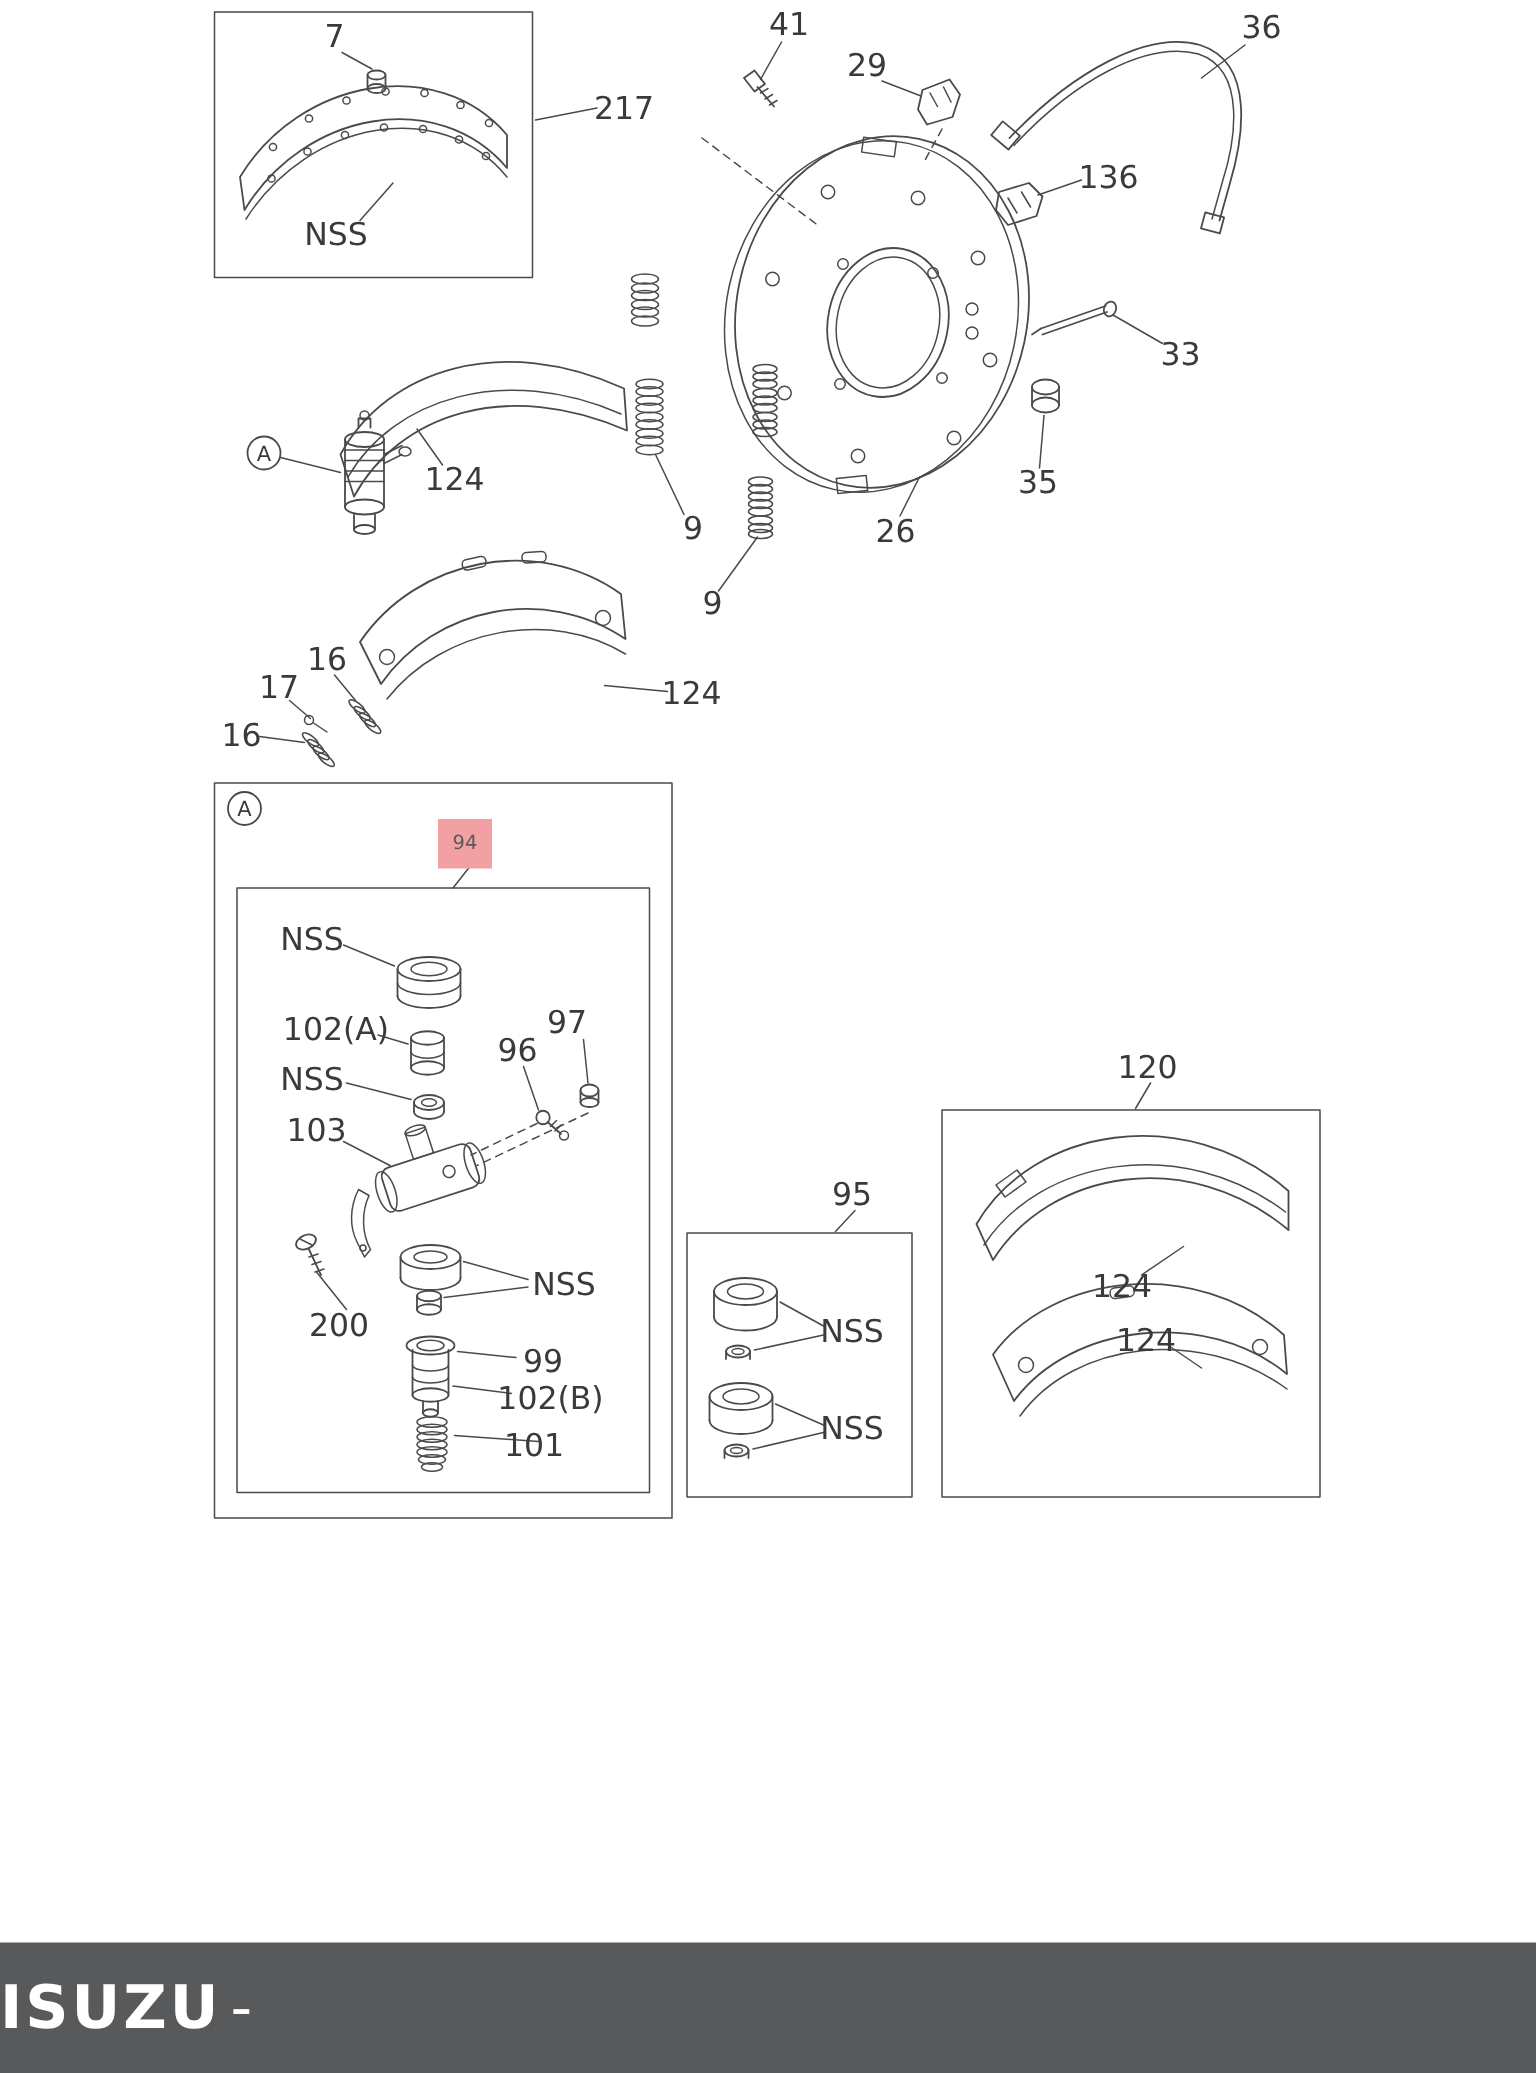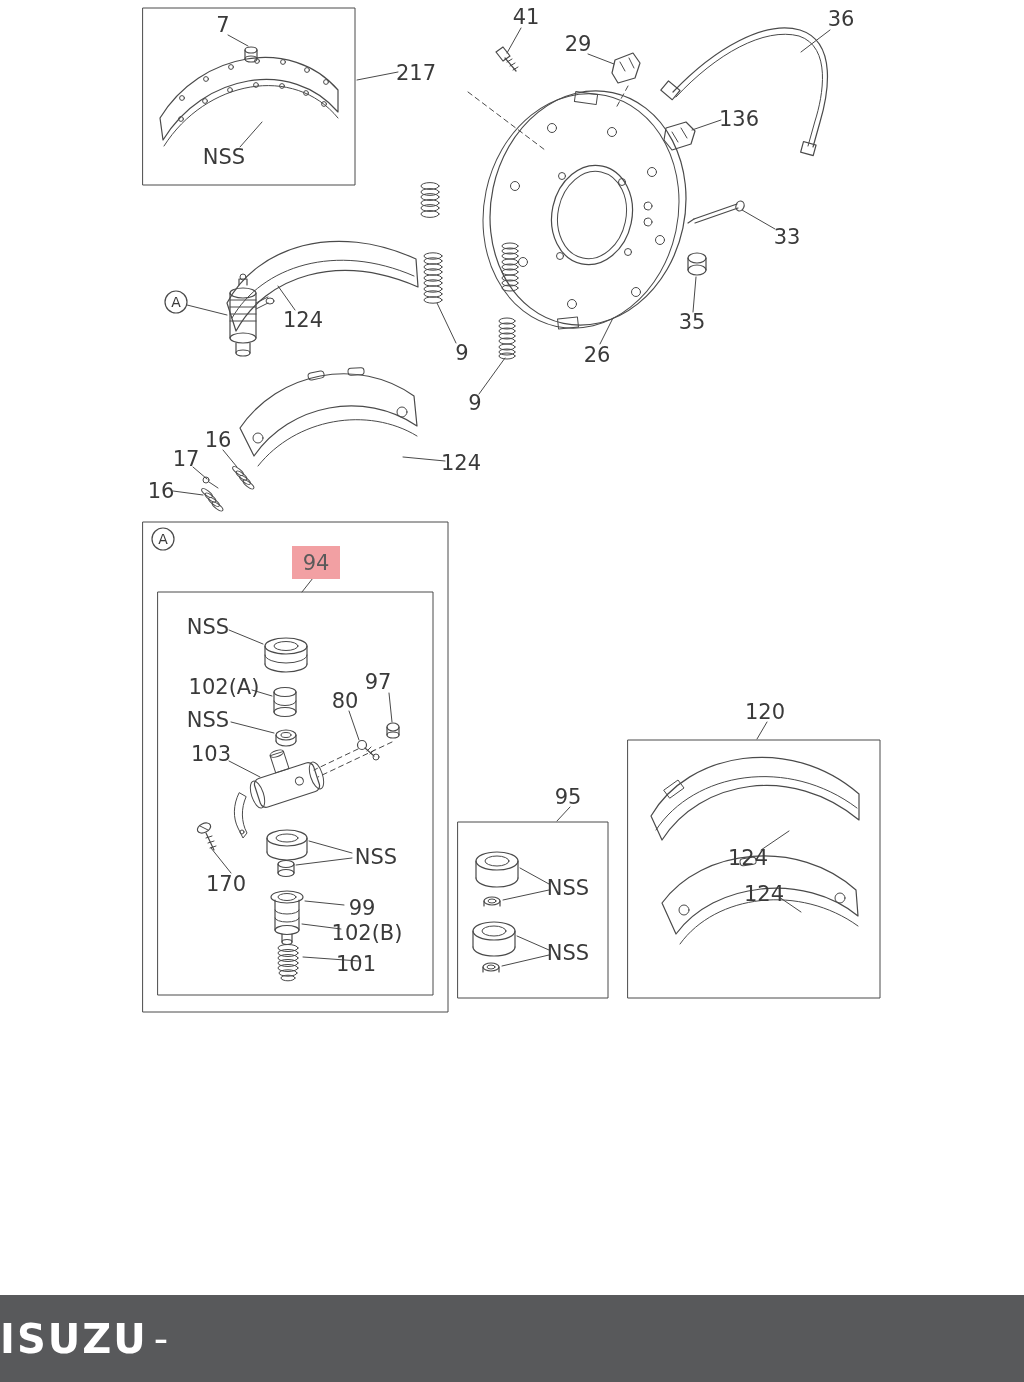--- a/index.html
+++ b/index.html
@@ -6,22 +6,22 @@
   body{width:1024px;height:1382px;position:relative;background:#ffffff;overflow:hidden;
        font-family:"DejaVu Sans",sans-serif;}
   svg.art{position:absolute;left:0;top:0;}
   .ln{fill:none;stroke:#4a4a4a;stroke-width:1.2;stroke-linecap:round;stroke-linejoin:round;}
   .thin{stroke-width:1;}
   .dash{stroke-dasharray:5 4;}
   .fillw{fill:#ffffff;}
   .svgt{font:14px "DejaVu Sans",sans-serif;fill:#3a3a3a;text-anchor:middle;}
   .lbl{position:absolute;transform:translate(-50%,-50%);font-size:21px;color:#3a3a3a;
        white-space:nowrap;line-height:1;}
-  .hl{position:absolute;left:292px;top:546px;width:48px;height:33px;background:#f2a0a3;
-      display:flex;align-items:center;justify-content:center;font-size:21px;color:#5a5a5a;}
+  .hl{position:absolute;left:292px;top:546px;width:36px;height:33px;background:#f2a0a3;
+      display:flex;align-items:center;justify-content:center;font-size:13px;color:#5a5a5a;}
   .footer{position:absolute;left:0;top:1295px;width:1024px;height:87px;background:#58595b;
           display:flex;align-items:center;justify-content:flex-start;color:#ffffff;
           font-size:40px;letter-spacing:1px;}
   .footer .brand{font-weight:bold;letter-spacing:2px;margin-right:6px;}
   .footer .gap{display:inline-block;width:58px;}
 </style>
 </head>
 <body>
 
 <svg class="art" width="1024" height="1295" viewBox="0 0 1024 1295">
@@ -364,24 +364,24 @@
 <span class="lbl" style="left:186px;top:459px">17</span>
 <span class="lbl" style="left:161px;top:491px">16</span>
 
 <div class="hl">
   <span>94</span>
 </div>
 
 <span class="lbl" style="left:208px;top:627px">NSS</span>
 <span class="lbl" style="left:224px;top:687px">102(A)</span>
 <span class="lbl" style="left:378px;top:682px">97</span>
-<span class="lbl" style="left:345px;top:701px">80</span>
+<span class="lbl" style="left:345px;top:701px">96</span>
 <span class="lbl" style="left:208px;top:720px">NSS</span>
 <span class="lbl" style="left:211px;top:754px">103</span>
-<span class="lbl" style="left:226px;top:884px">170</span>
+<span class="lbl" style="left:226px;top:884px">200</span>
 <span class="lbl" style="left:376px;top:857px">NSS</span>
 <span class="lbl" style="left:362px;top:908px">99</span>
 <span class="lbl" style="left:367px;top:933px">102(B)</span>
 <span class="lbl" style="left:356px;top:964px">101</span>
 
 <span class="lbl" style="left:568px;top:797px">95</span>
 <span class="lbl" style="left:568px;top:888px">NSS</span>
 <span class="lbl" style="left:568px;top:953px">NSS</span>
 
 <span class="lbl" style="left:765px;top:712px">120</span>

